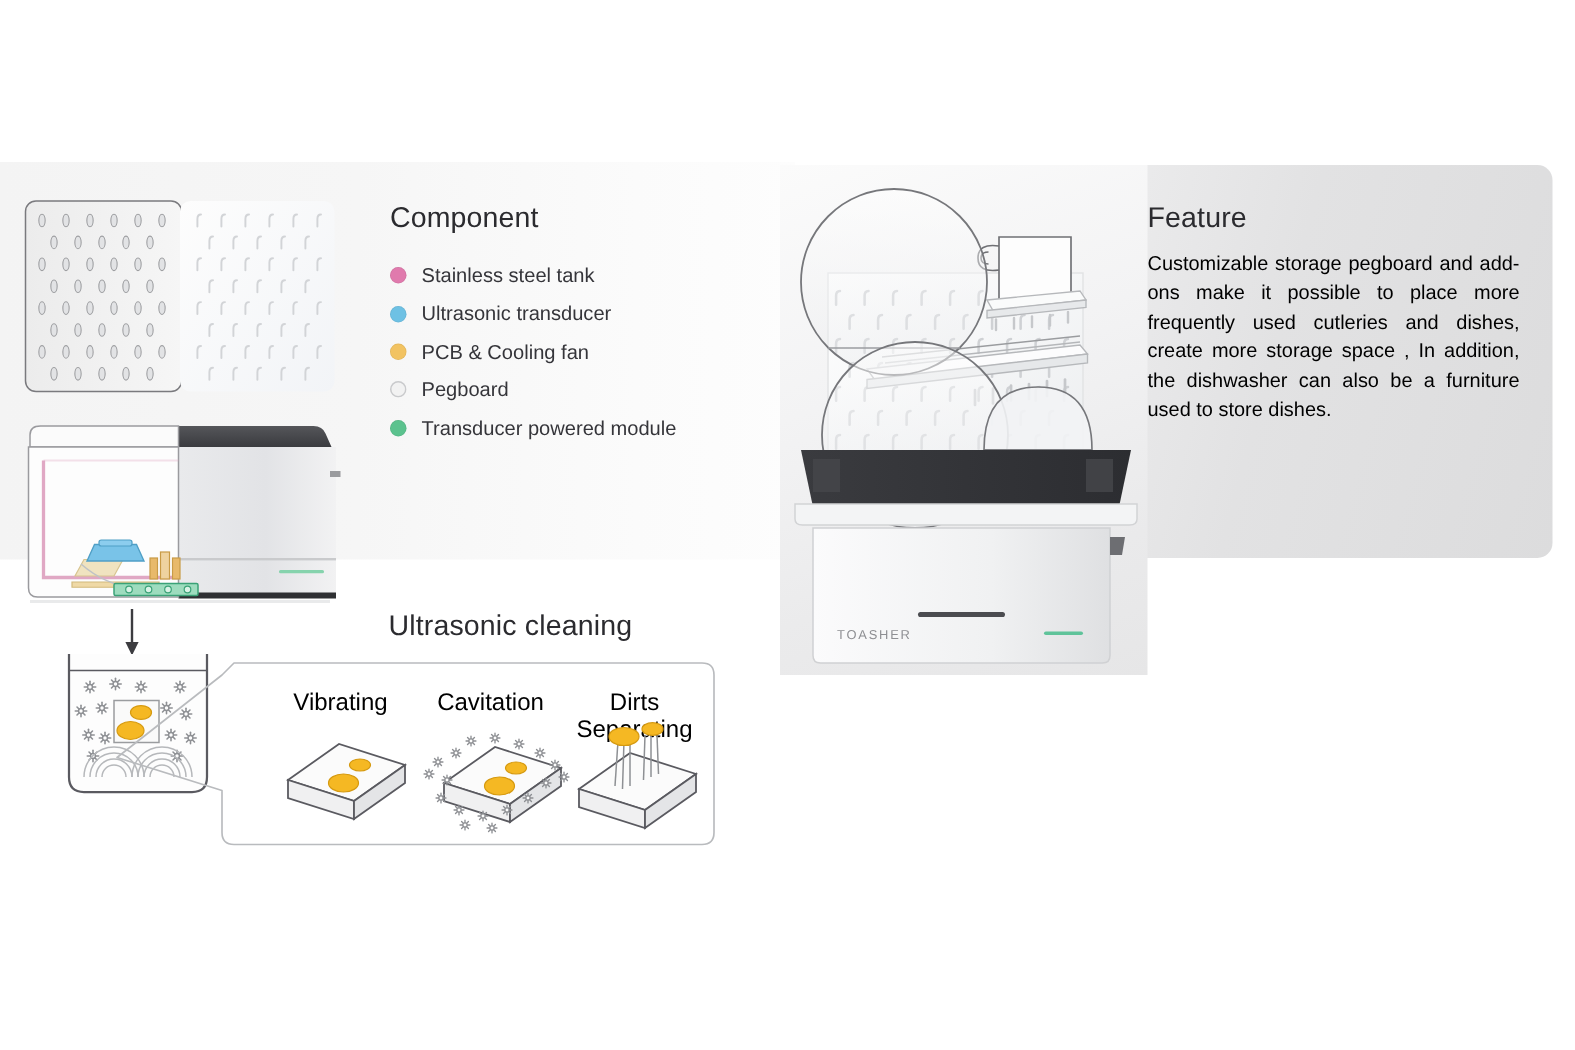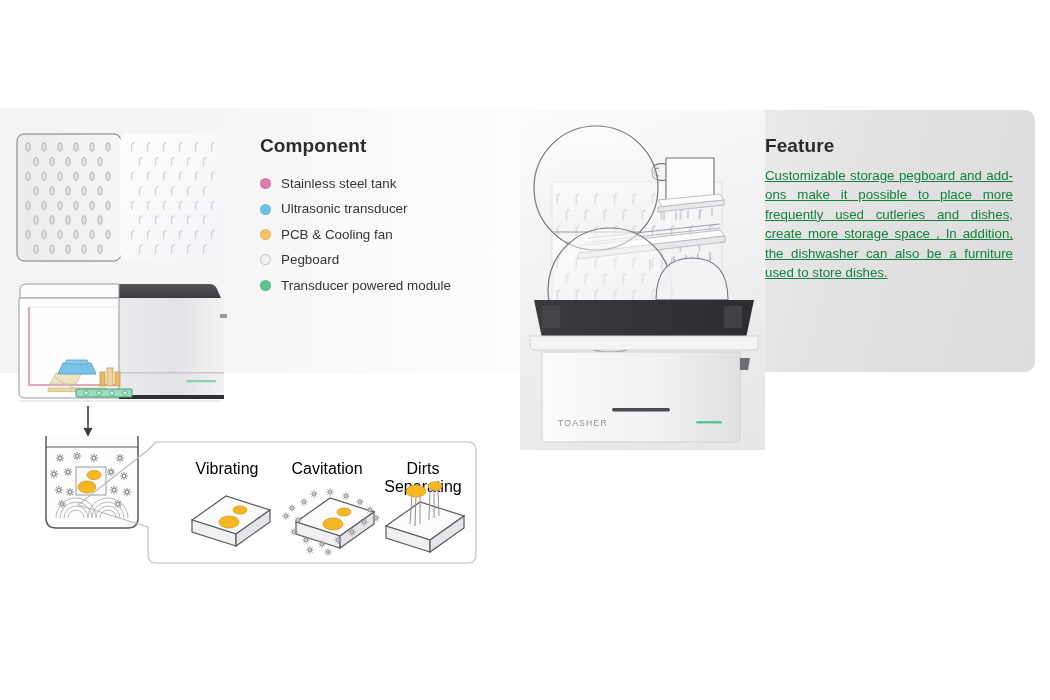--- a/index.html
+++ b/index.html
@@ -20,40 +20,40 @@
     background:linear-gradient(105deg,#fafafa 0%,#efeff0 30%,#e2e2e3 62%,#dcdcdd 100%);
     border-radius:0 10px 10px 10px;
   }
   .panel-photo{
     position:absolute;left:520px;top:110px;width:245px;height:340px;
     background:linear-gradient(160deg,#fbfbfb 0%,#f3f3f4 40%,#ebebec 72%,#e6e6e7 100%);
   }
 
   
   .h-title{
-    position:absolute;font-size:19px;font-weight:bold;color:#2b2b2f;letter-spacing:.1px;
+    position:absolute;font-size:19px;font-weight:normal;color:#2b2b2f;letter-spacing:.1px;
   }
   #component-title{left:260px;top:135px;}
   #feature-title{left:765px;top:135px;}
   #ultra-title{left:259px;top:407px;}
 
   
   #legend{position:absolute;left:260px;top:171px;width:250px;}
   .legend-row{display:flex;align-items:center;height:25.4px;}
   .legend-dot{
     width:11px;height:11px;border-radius:50%;flex:0 0 auto;margin-right:10px;
     box-shadow:inset 0 0 0 .5px rgba(0,0,0,.07);
   }
   .legend-label{font-size:13.4px;color:#35353a;line-height:1;white-space:nowrap;}
 
   
   #feature-body{
     position:absolute;left:765px;top:166px;width:248px;
-    font-size:13.3px;line-height:19.4px;color:#15803d;
-    text-align:justify;text-justify:inter-word;text-decoration:underline;
+    font-size:13.3px;line-height:19.4px;color:#000000;
+    text-align:justify;text-justify:inter-word;
   }
 
   
   #pegboard-wrap{position:absolute;left:16px;top:133px;width:208px;height:130px;}
   #cutaway-wrap{position:absolute;left:14px;top:276px;width:214px;height:132px;}
   #photo-wrap{position:absolute;left:528px;top:120px;width:232px;height:325px;}
   #tank-wrap{position:absolute;left:32px;top:406px;width:120px;height:145px;}
   #callout-wrap{position:absolute;left:140px;top:440px;width:372px;height:125px;}
   #arrow-wrap{position:absolute;left:72px;top:406px;width:40px;height:32px;}
   svg{display:block;overflow:visible;}
@@ -674,14 +674,15 @@
       <div class="legend-row">
         <span class="legend-dot" style="background: rgb(91, 194, 142);"></span>
         <span class="legend-label">Transducer powered module</span>
       </div>
     </div>
 
   <div class="h-title" id="feature-title">Feature</div>
 
   <div id="feature-body">Customizable storage pegboard and add-ons make it possible to place more frequently used cutleries and dishes, create more storage space , In addition, the dishwasher can also be a furniture used to store dishes.</div>
 
+  <div class="h-title" id="ultra-title">Ultrasonic cleaning</div>
 
 </div>
 
 </body></html>

